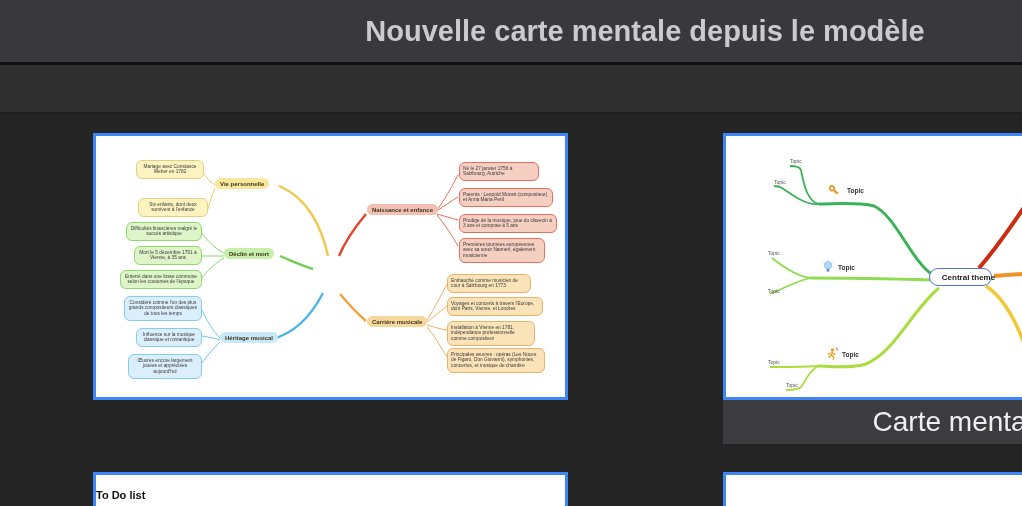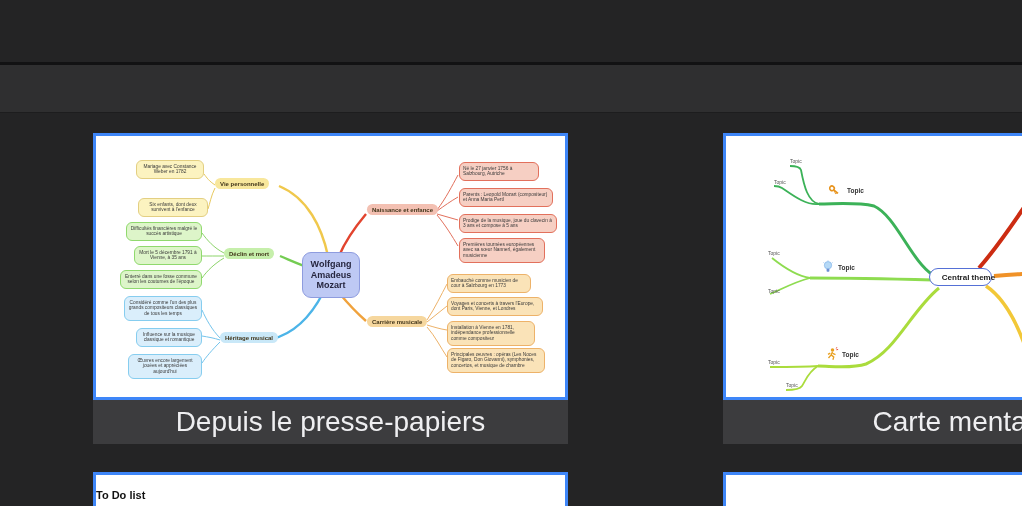--- a/index.html
+++ b/index.html
@@ -48,20 +48,23 @@
 
   
   .map-title{position:absolute;left:0;top:14px;width:100%;text-align:left;
              font-size:11px;font-weight:700;color:#111;}
 </style>
 </head>
 <body>
 
 <div class="screen">
 
+  <header class="titlebar">
+    <h1>Nouvelle carte mentale depuis le modèle</h1>
+  </header>
   <div class="sep"></div>
   <div class="band"></div>
 
   <div class="card" style="left:93px;top:133px;">
     <div class="thumb tall">
       <svg class="lines" viewBox="0 0 469 261">
 
         <path d="M232,120 C226,92 212,62 183,50" stroke="#f0c84c" stroke-width="2.4" fill="none"></path>
         <path d="M217,133 C204,129 196,125 184,120" stroke="#74cc52" stroke-width="2.4" fill="none"></path>
         <path d="M227,157 C213,184 196,198 176,203" stroke="#4cb4e8" stroke-width="2.4" fill="none"></path>
@@ -83,21 +86,20 @@
         <path d="M341,75 C348,70 355,65 362,61" stroke="#e2705c" stroke-width="1" fill="none"></path>
         <path d="M341,78 C348,80 355,82 362,84" stroke="#e2705c" stroke-width="1" fill="none"></path>
         <path d="M341,79 C350,90 356,100 362,110" stroke="#e2705c" stroke-width="1" fill="none"></path>
 
         <path d="M331,184 C339,172 345,159 351,148" stroke="#edb269" stroke-width="1" fill="none"></path>
         <path d="M331,186 C338,181 344,175 351,170" stroke="#edb269" stroke-width="1" fill="none"></path>
         <path d="M331,189 C338,191 344,193 351,194" stroke="#edb269" stroke-width="1" fill="none"></path>
         <path d="M331,191 C339,200 345,212 351,221" stroke="#edb269" stroke-width="1" fill="none"></path>
       </svg>
 
-      <div class="node center-node" style="left:206px;top:116px;width:58px;height:46px;">Wolfgang Amadeus Mozart</div>
 
       <div class="node blabel y-l" style="left:119px;top:42px;">Vie personnelle</div>
       <div class="node blabel g-l" style="left:128px;top:112px;">Déclin et mort</div>
       <div class="node blabel b-l" style="left:124px;top:196px;">Héritage musical</div>
       <div class="node blabel r-l" style="left:271px;top:68px;">Naissance et enfance</div>
       <div class="node blabel o-l" style="left:271px;top:180px;">Carrière musicale</div>
 
       <div class="node child y-c" style="left:40px;top:24px;width:68px;">Mariage avec Constance Weber en 1782</div>
       <div class="node child y-c" style="left:42px;top:62px;width:70px;">Six enfants, dont deux survivent à l'enfance</div>
 
@@ -112,21 +114,20 @@
       <div class="node child r-c la" style="left:363px;top:26px;width:80px;">Né le 27 janvier 1756 à Salzbourg, Autriche</div>
       <div class="node child r-c la" style="left:363px;top:52px;width:94px;">Parents : Leopold Mozart (compositeur) et Anna Maria Pertl</div>
       <div class="node child r-c la" style="left:363px;top:78px;width:98px;">Prodige de la musique, joue du clavecin à 3 ans et compose à 5 ans</div>
       <div class="node child r-c la" style="left:363px;top:102px;width:86px;">Premières tournées européennes avec sa sœur Nannerl, également musicienne</div>
 
       <div class="node child o-c la" style="left:351px;top:138px;width:84px;">Embauché comme musicien de cour à Salzbourg en 1773</div>
       <div class="node child o-c la" style="left:351px;top:161px;width:96px;">Voyages et concerts à travers l'Europe, dont Paris, Vienne, et Londres</div>
       <div class="node child o-c la" style="left:351px;top:185px;width:88px;">Installation à Vienne en 1781, indépendance professionnelle comme compositeur</div>
       <div class="node child o-c la" style="left:351px;top:212px;width:98px;">Principales œuvres : opéras (Les Noces de Figaro, Don Giovanni), symphonies, concertos, et musique de chambre</div>
     </div>
-    <div class="card-label">Depuis le presse-papiers</div>
   </div>
 
   <div class="card" style="left:723px;top:133px;">
     <div class="thumb tall">
       <svg class="lines" viewBox="0 0 469 261">
         <path d="M207,139 C185,125 170,80 148,70 C130,66 110,68 93,68" stroke="#3cb258" stroke-width="3" fill="none"></path>
         <path d="M93,68 C82,66 78,50 75,34 C74,31 70,30 64,30" stroke="#3cb258" stroke-width="1.8" fill="none"></path>
         <path d="M93,68 C80,70 65,58 56,52 C53,50 50,50 48,50" stroke="#3cb258" stroke-width="1.8" fill="none"></path>
         <path d="M207,144 C170,143 120,142 84,142" stroke="#8edc50" stroke-width="3" fill="none"></path>
         <path d="M84,142 C70,140 56,130 46,122" stroke="#8edc50" stroke-width="1.8" fill="none"></path>

